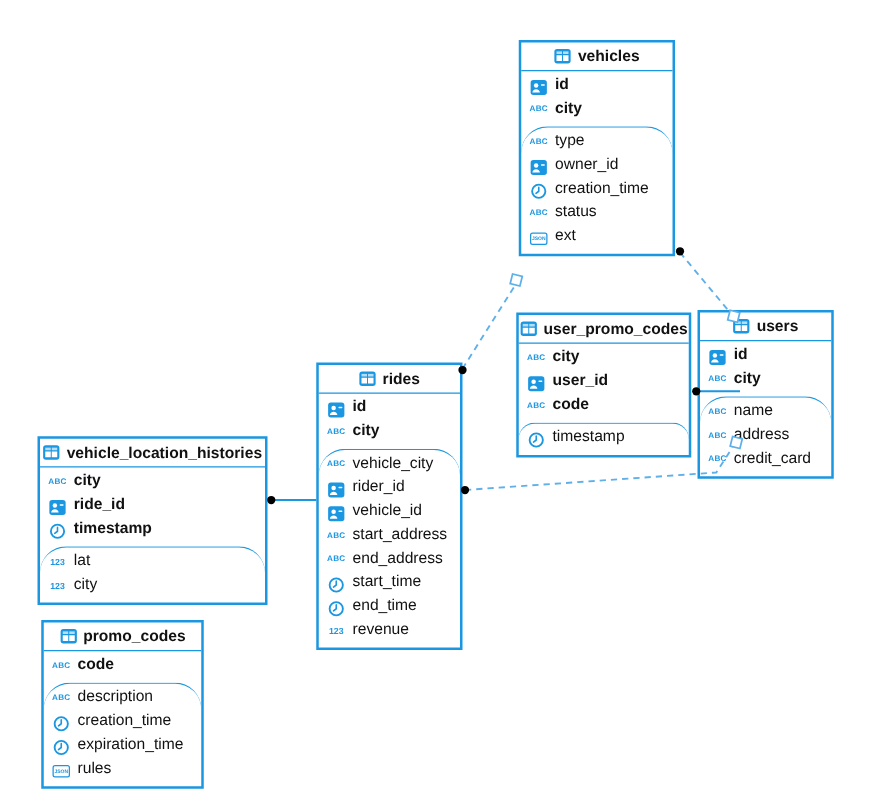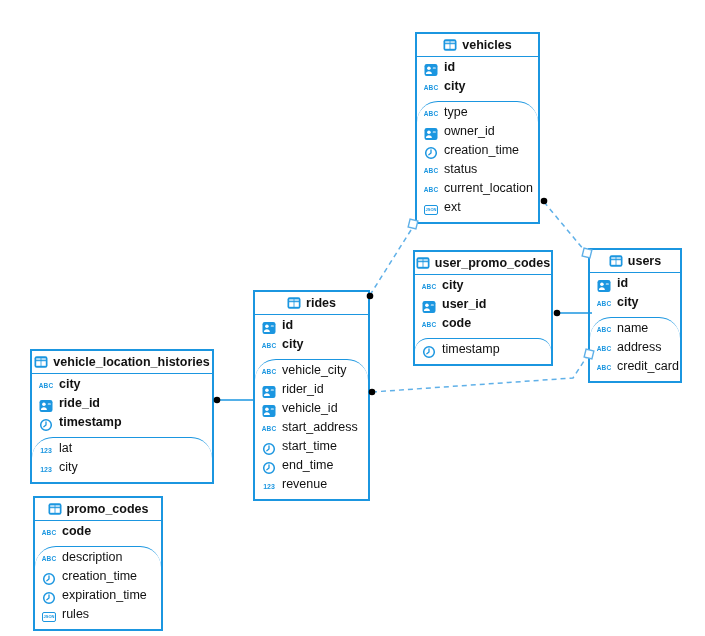--- a/index.html
+++ b/index.html
@@ -33,21 +33,21 @@
   .hicon{width:14px;height:14px;color:var(--blue);flex:0 0 14px;}
   .abc{color:var(--blue);font-weight:700;font-size:6.5px;letter-spacing:.2px;line-height:1;}
   .num{color:var(--blue);font-weight:700;font-size:7px;line-height:1;}
   .jsonic{
     color:var(--blue);font-weight:700;font-size:4px;line-height:1;
     border:1px solid var(--blue);border-radius:2px;padding:2px 1px;min-width:8px;text-align:center;
   }
   
   #t-vehicles{left:415px;top:32px;width:125px;}
   #t-upc{left:413px;top:250px;width:140px;}
-  #t-users{left:588px;top:248px;width:94px;}
+  #t-users{left:558px;top:248px;width:109px;}
   #t-rides{left:253px;top:290px;width:117px;}
   #t-vlh{left:30px;top:349px;width:184px;}
   #t-promo{left:33px;top:496px;width:130px;}
 </style>
 </head>
 <body>
 
 <svg width="0" height="0" style="position:absolute">
   <defs>
     <symbol id="i-table" viewBox="0 0 14 14">
@@ -141,26 +141,20 @@
         <span class="fname">creation_time</span>
       </div>
       <div class="row">
         <span class="fi">
             <span class="abc">ABC</span>
           </span>
         <span class="fname">status</span>
       </div>
       <div class="row">
         <span class="fi">
-            <span class="abc">ABC</span>
-          </span>
-        <span class="fname">current_location</span>
-      </div>
-      <div class="row">
-        <span class="fi">
             <span class="jsonic">JSON</span>
           </span>
         <span class="fname">ext</span>
       </div>
     </div>
   </div>
 
   <div class="table" id="t-upc">
     <div class="thead">
       <svg class="hicon">
@@ -294,20 +288,26 @@
         <span class="fname">vehicle_id</span>
       </div>
       <div class="row">
         <span class="fi">
             <span class="abc">ABC</span>
           </span>
         <span class="fname">start_address</span>
       </div>
       <div class="row">
         <span class="fi">
+            <span class="abc">ABC</span>
+          </span>
+        <span class="fname">end_address</span>
+      </div>
+      <div class="row">
+        <span class="fi">
             <svg class="svgi">
               <use href="#i-clock"></use>
             </svg>
           </span>
         <span class="fname">start_time</span>
       </div>
       <div class="row">
         <span class="fi">
             <svg class="svgi">
               <use href="#i-clock"></use>

